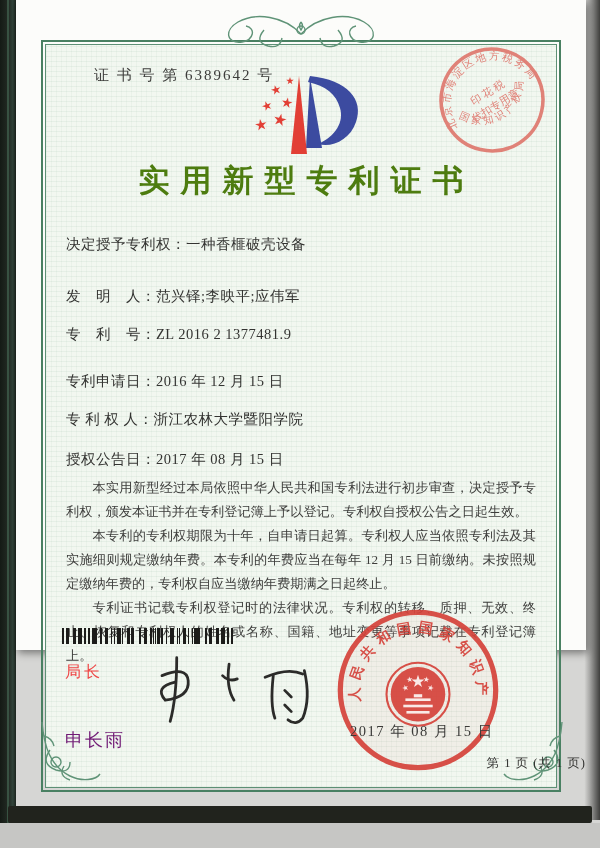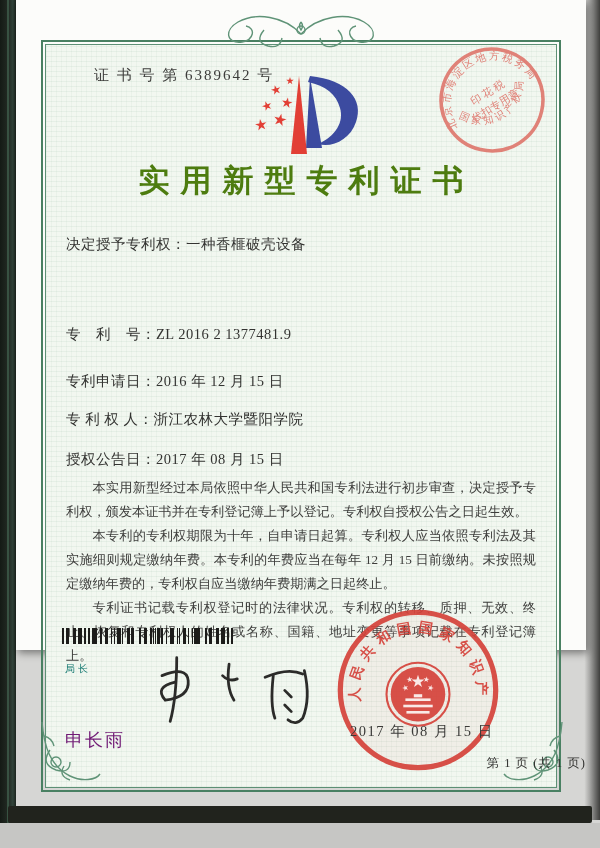--- a/index.html
+++ b/index.html
@@ -34,21 +34,21 @@
          font-size:31px;font-weight:600;letter-spacing:11px;color:#4d7c0f;text-indent:11px;}
   .field{position:absolute;left:50px;font-size:14.5px;color:#333331;letter-spacing:.5px;white-space:nowrap;}
   .f0{top:235px}.f1{top:287px}.f2{top:325px}.f3{top:372px}.f4{top:410px}.f5{top:450px}
   .body-text{position:absolute;left:50px;top:476px;width:470px;font-size:13.2px;line-height:1.82;
              color:#3e3e3c;text-align:justify;}
   .body-text p{margin:0;text-indent:2em;}
   .barcode{position:absolute;left:46px;top:628px;width:172px;height:16px;
            background:
              repeating-linear-gradient(90deg,#1c1c1a 0 2px,transparent 2px 5px,#1c1c1a 5px 6px,transparent 6px 11px),
              repeating-linear-gradient(90deg,#1c1c1a 0 1px,transparent 1px 4px,#1c1c1a 4px 7px,transparent 7px 13px);}
-  .officer-role{position:absolute;left:49px;top:662px;font-size:10px;letter-spacing:3px;color:#0f766e;}
+  .officer-role{position:absolute;left:49px;top:662px;font-size:16px;letter-spacing:3px;color:#ef4444;}
   .officer-name{position:absolute;left:49px;top:728px;font-size:18px;letter-spacing:2px;color:#701a75;}
   .signature{position:absolute;left:128px;top:646px;}
   .seal-main{position:absolute;left:318px;top:606px;opacity:.92;}
   .seal-date{position:absolute;left:334px;top:722px;font-size:14.5px;letter-spacing:1.5px;color:#3a3a38;z-index:5;}
   .footer{position:absolute;left:0;top:755px;width:570px;text-align:right;font-size:12.5px;
           letter-spacing:1px;color:#333331;}
   .seal-tax{position:absolute;left:436px;top:44px;transform:rotate(-32deg);opacity:.85;}
 </style>
 </head>
 <body>
@@ -114,20 +114,23 @@
         <use href="#star" transform="translate(27,32) scale(5) rotate(-20)"></use>
         <use href="#star" transform="translate(40,46) scale(6.5) rotate(12)"></use>
         <use href="#star" transform="translate(21,51) scale(6) rotate(-10)"></use>
       </g>
     </svg>
 
     <div class="title">实用新型专利证书</div>
 
     <div class="field f0">
       <span>决定授予专利权：</span><span>一种香榧破壳设备</span>
+    </div>
+    <div class="field f1">
+      <span>发　明　人：</span><span>范兴铎;李映平;应伟军</span>
     </div>
     <div class="field f2">
       <span>专　利　号：</span><span>ZL 2016 2 1377481.9</span>
     </div>
     <div class="field f3">
       <span>专利申请日：</span><span>2016 年 12 月 15 日</span>
     </div>
     <div class="field f4">
       <span>专 利 权 人：</span><span>浙江农林大学暨阳学院</span>
     </div>

